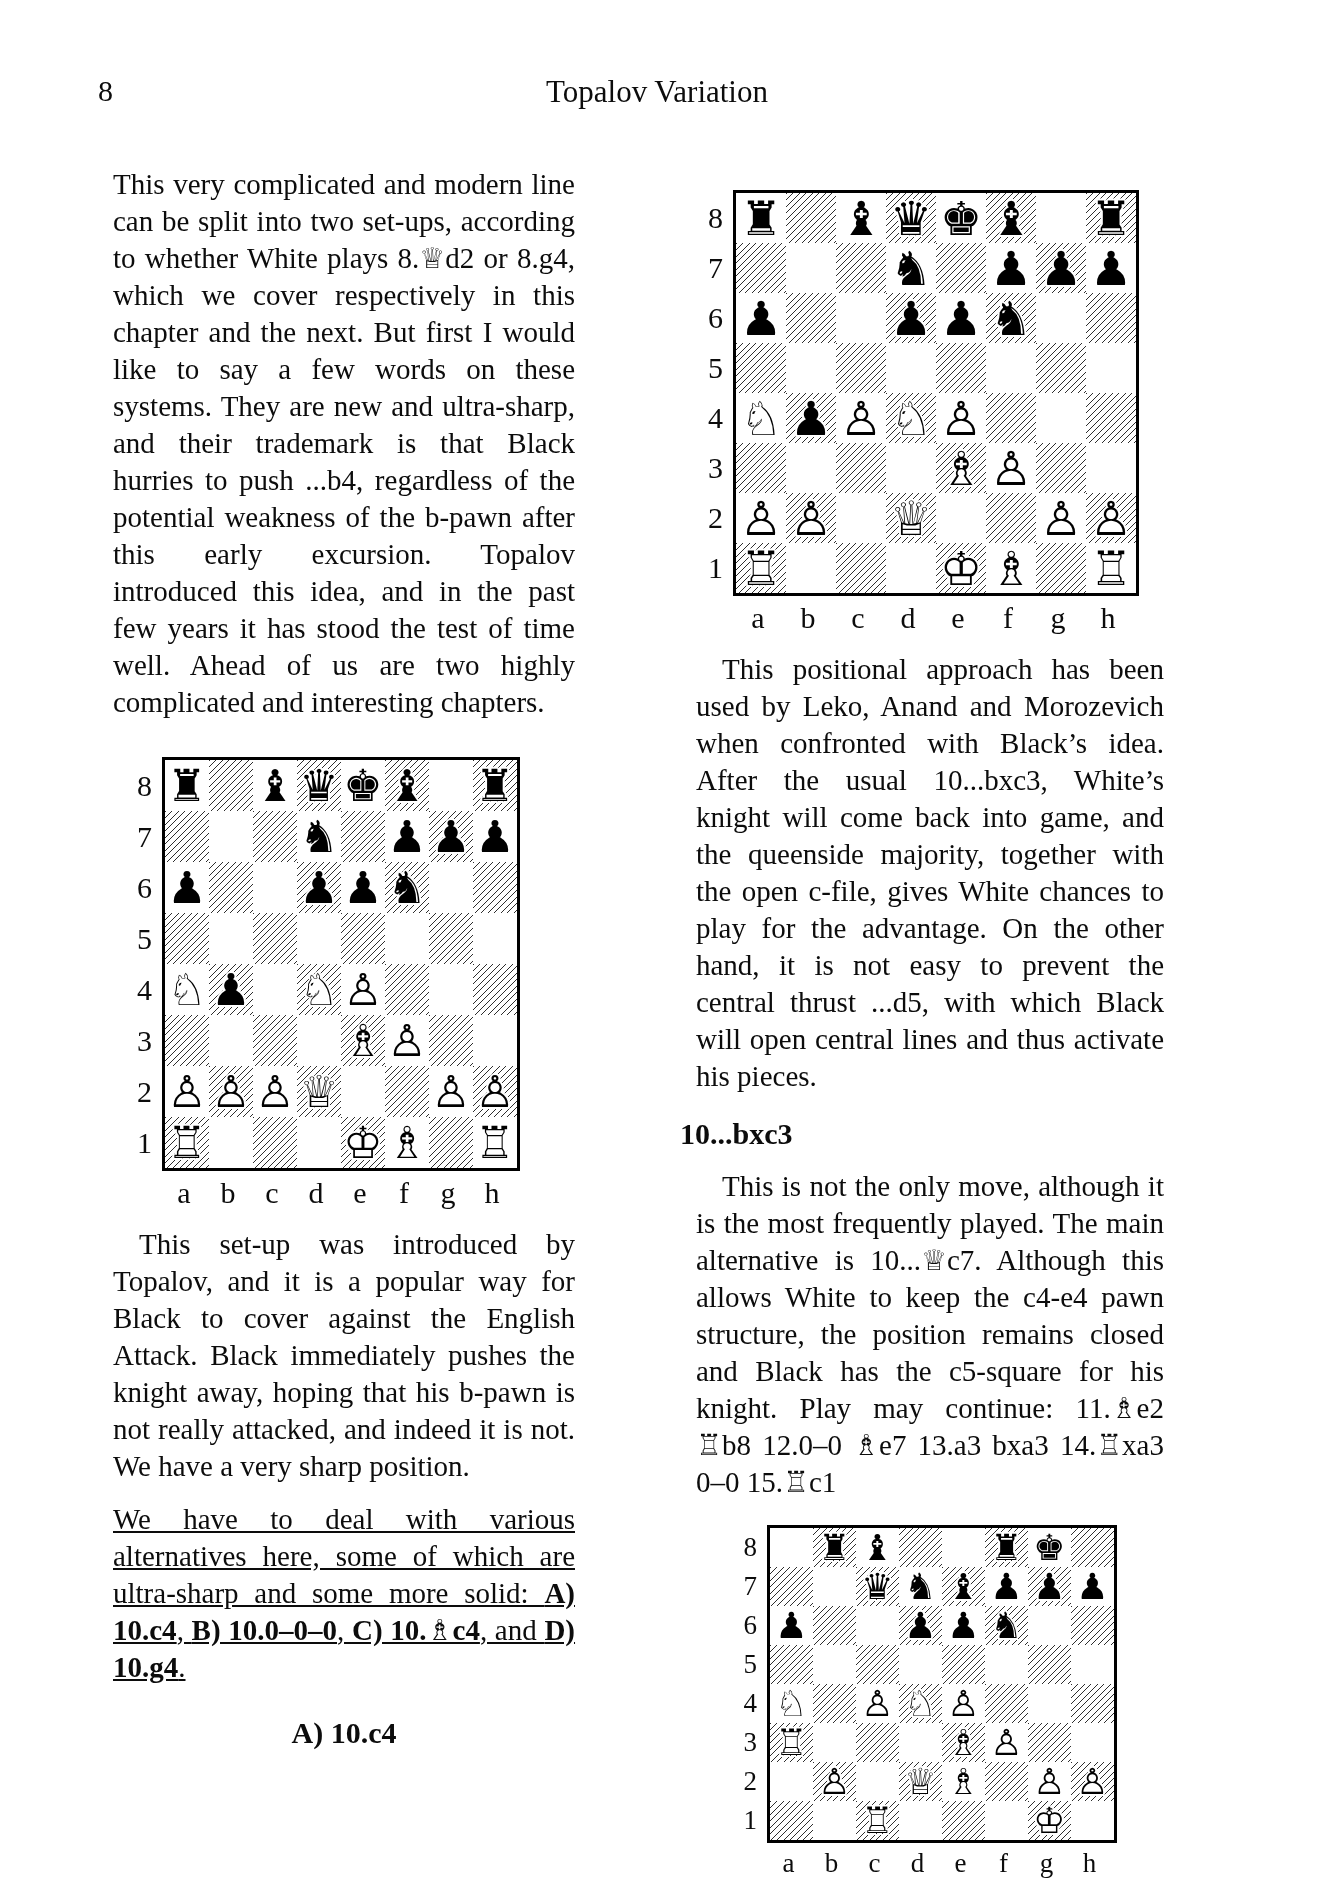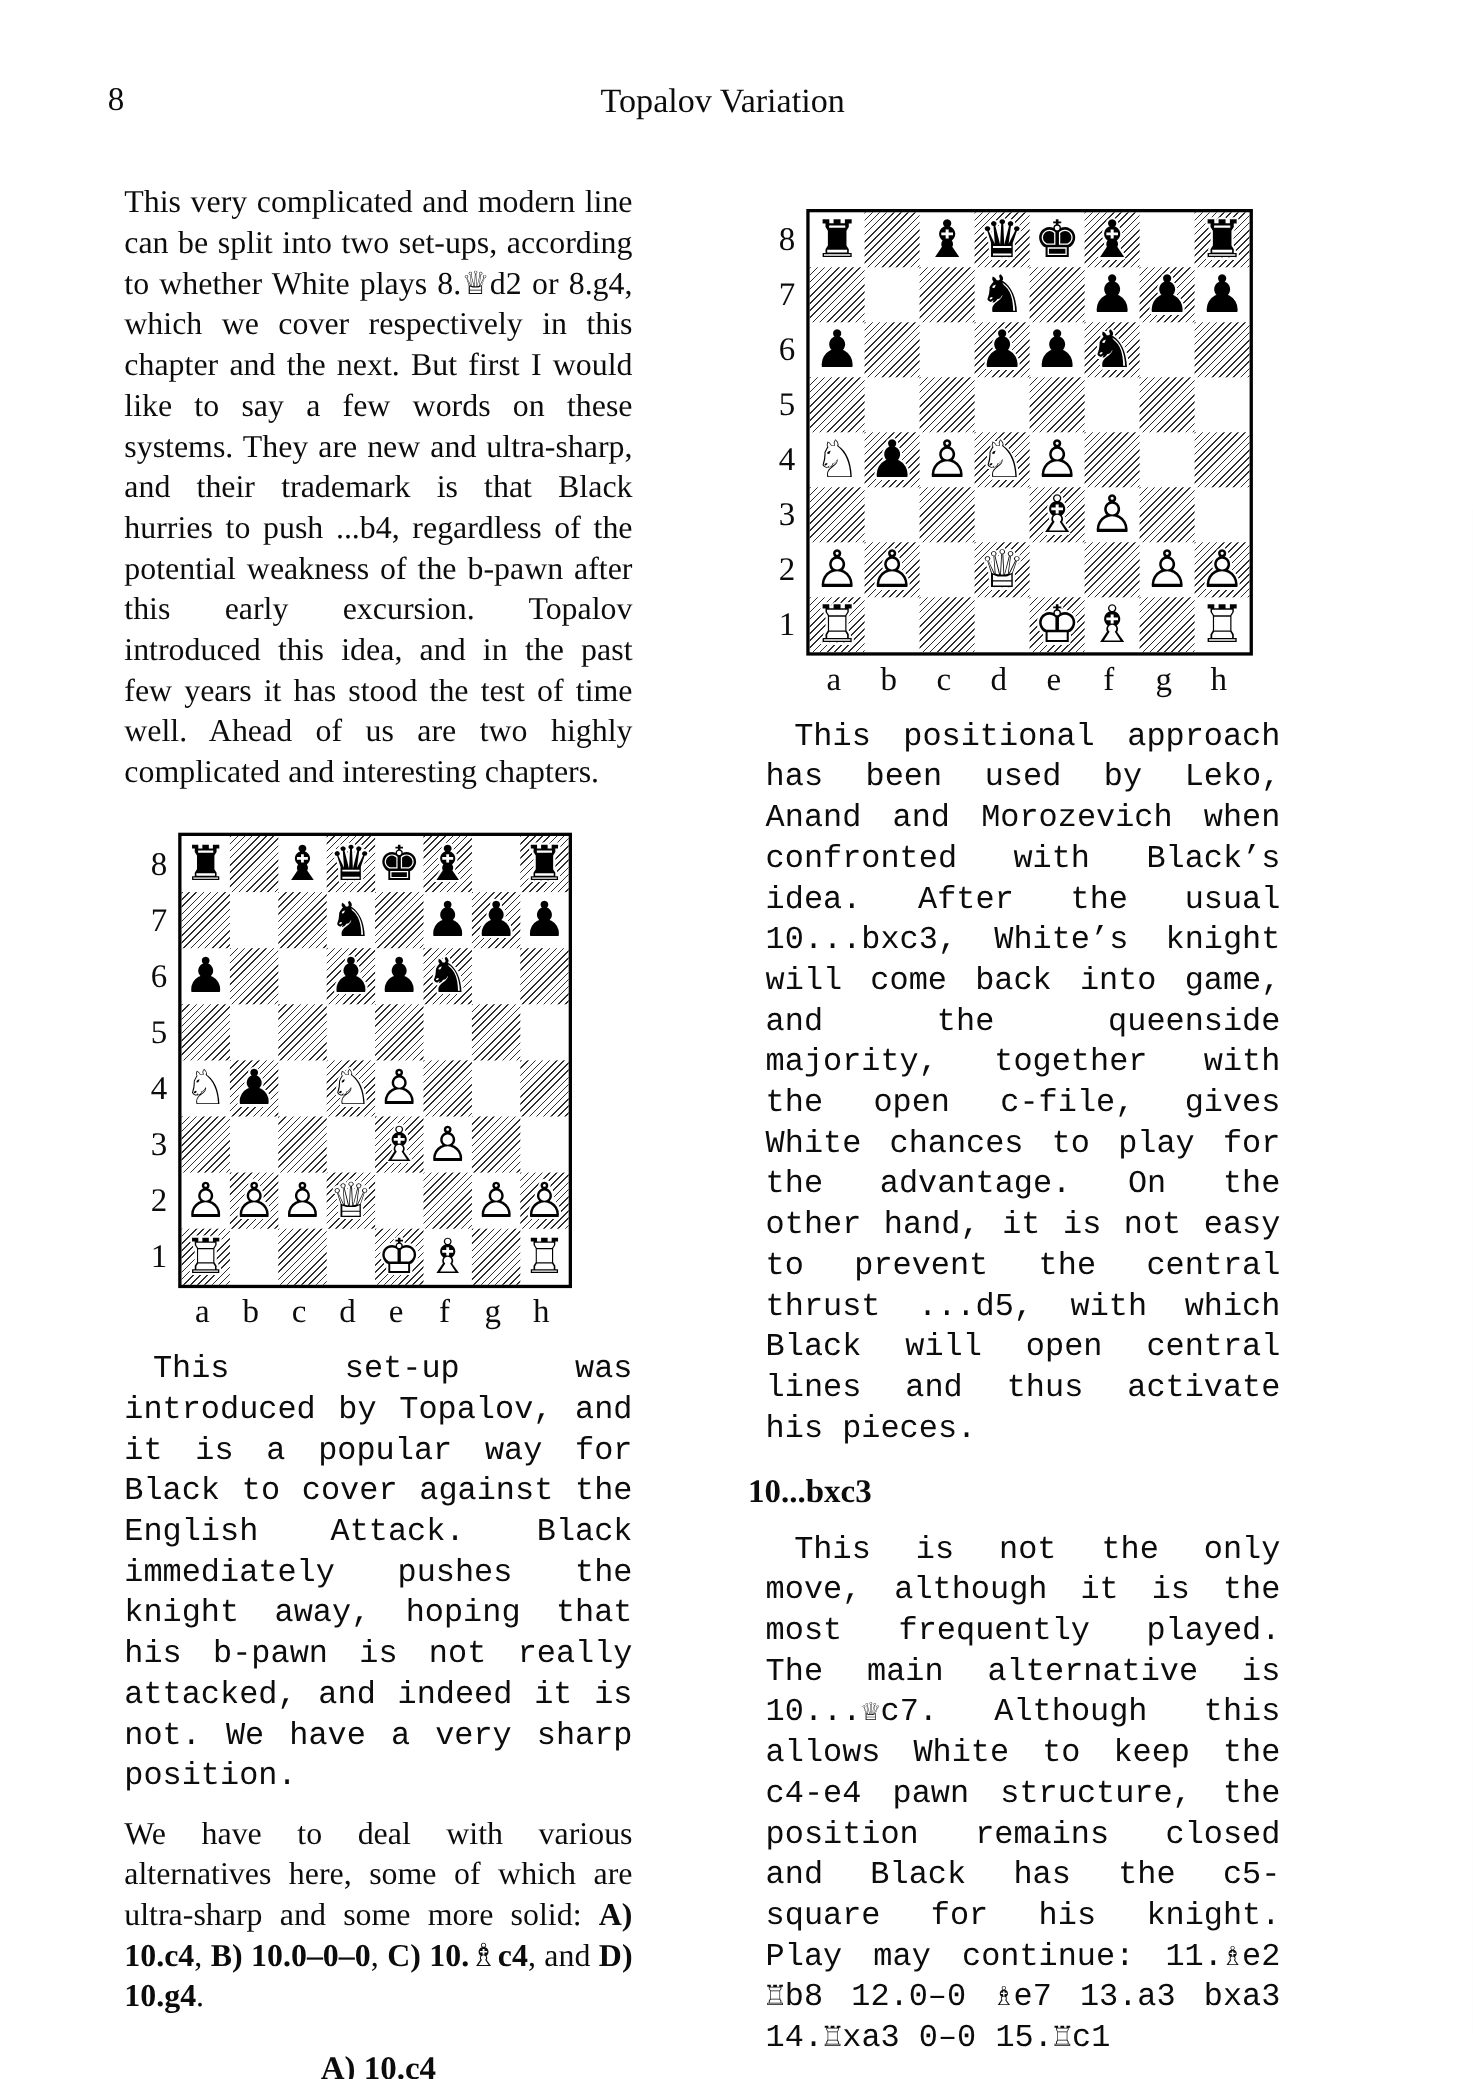--- a/index.html
+++ b/index.html
@@ -9,21 +9,21 @@
   
   .pageno{position:absolute;left:98px;top:74px;font-size:30px;}
   .running-title{position:absolute;left:0;top:74px;width:1314px;text-align:center;font-size:31px;}
 
   
   .col{position:absolute;}
   .col-left{left:97px;top:150px;width:494px;}
   .col-right{left:680px;top:190px;width:500px;}
 
   p.body{font-size:29px;line-height:37px;text-align:justify;margin:16px;}
-  p.indent{text-indent:26px;font-family:Liberation Mono, monospace;}
+  p.indent{text-indent:26px;}
   p.moves{font-size:30px;line-height:35px;font-weight:bold;text-align:justify;margin:38px 0 0 0;}
   .bseg{font-weight:bold;}
   h3.sub-heading{font-size:30px;line-height:37px;font-weight:bold;margin:20px 0 16px 0;}
   h3.centered-heading{font-size:30px;line-height:37px;font-weight:bold;text-align:center;margin:28px 0 0 0;}
 
   
   .diagram{display:flex;align-items:flex-start;}
   .d1{margin:36px 0 0 29px;}
   .d2{margin:0 0 0 17px;}
   .d3{margin:24px 0 0 51px;}
@@ -39,21 +39,21 @@
   .sq.dark{background-image:repeating-linear-gradient(135deg,#2e2e2e 0 1px,transparent 1px 4.6px);}
   .halo,.pc{position:absolute;top:0;left:0;right:0;bottom:0;display:flex;align-items:center;justify-content:center;
         font-family:"DejaVu Sans",sans-serif;font-size:var(--pf);line-height:1;}
   .halo{color:#fff;text-shadow:2px 0 0 #fff,-2px 0 0 #fff,0 2px 0 #fff,0 -2px 0 #fff,
         1.5px 1.5px 0 #fff,-1.5px -1.5px 0 #fff,1.5px -1.5px 0 #fff,-1.5px 1.5px 0 #fff;}
   .pc{color:#000;}
   .files{display:flex;margin-top:5px;}
   .flab{width:var(--sw);text-align:center;font-size:var(--lf);}
 
   
-  .mt12{margin-top:12px;} .mt16{margin-top:16px;} .mt22{margin-top:22px;}
+  .mt12{margin-top:12px;} .mt16{margin-top:16px;} .mt22{margin-top:22px;text-decoration:underline;}
 </style>
 </head>
 <body>
 
 <div class="page">
 
   <span class="pageno">8</span>
   <div class="running-title">Topalov Variation</div>
 
   <div class="col col-left">

